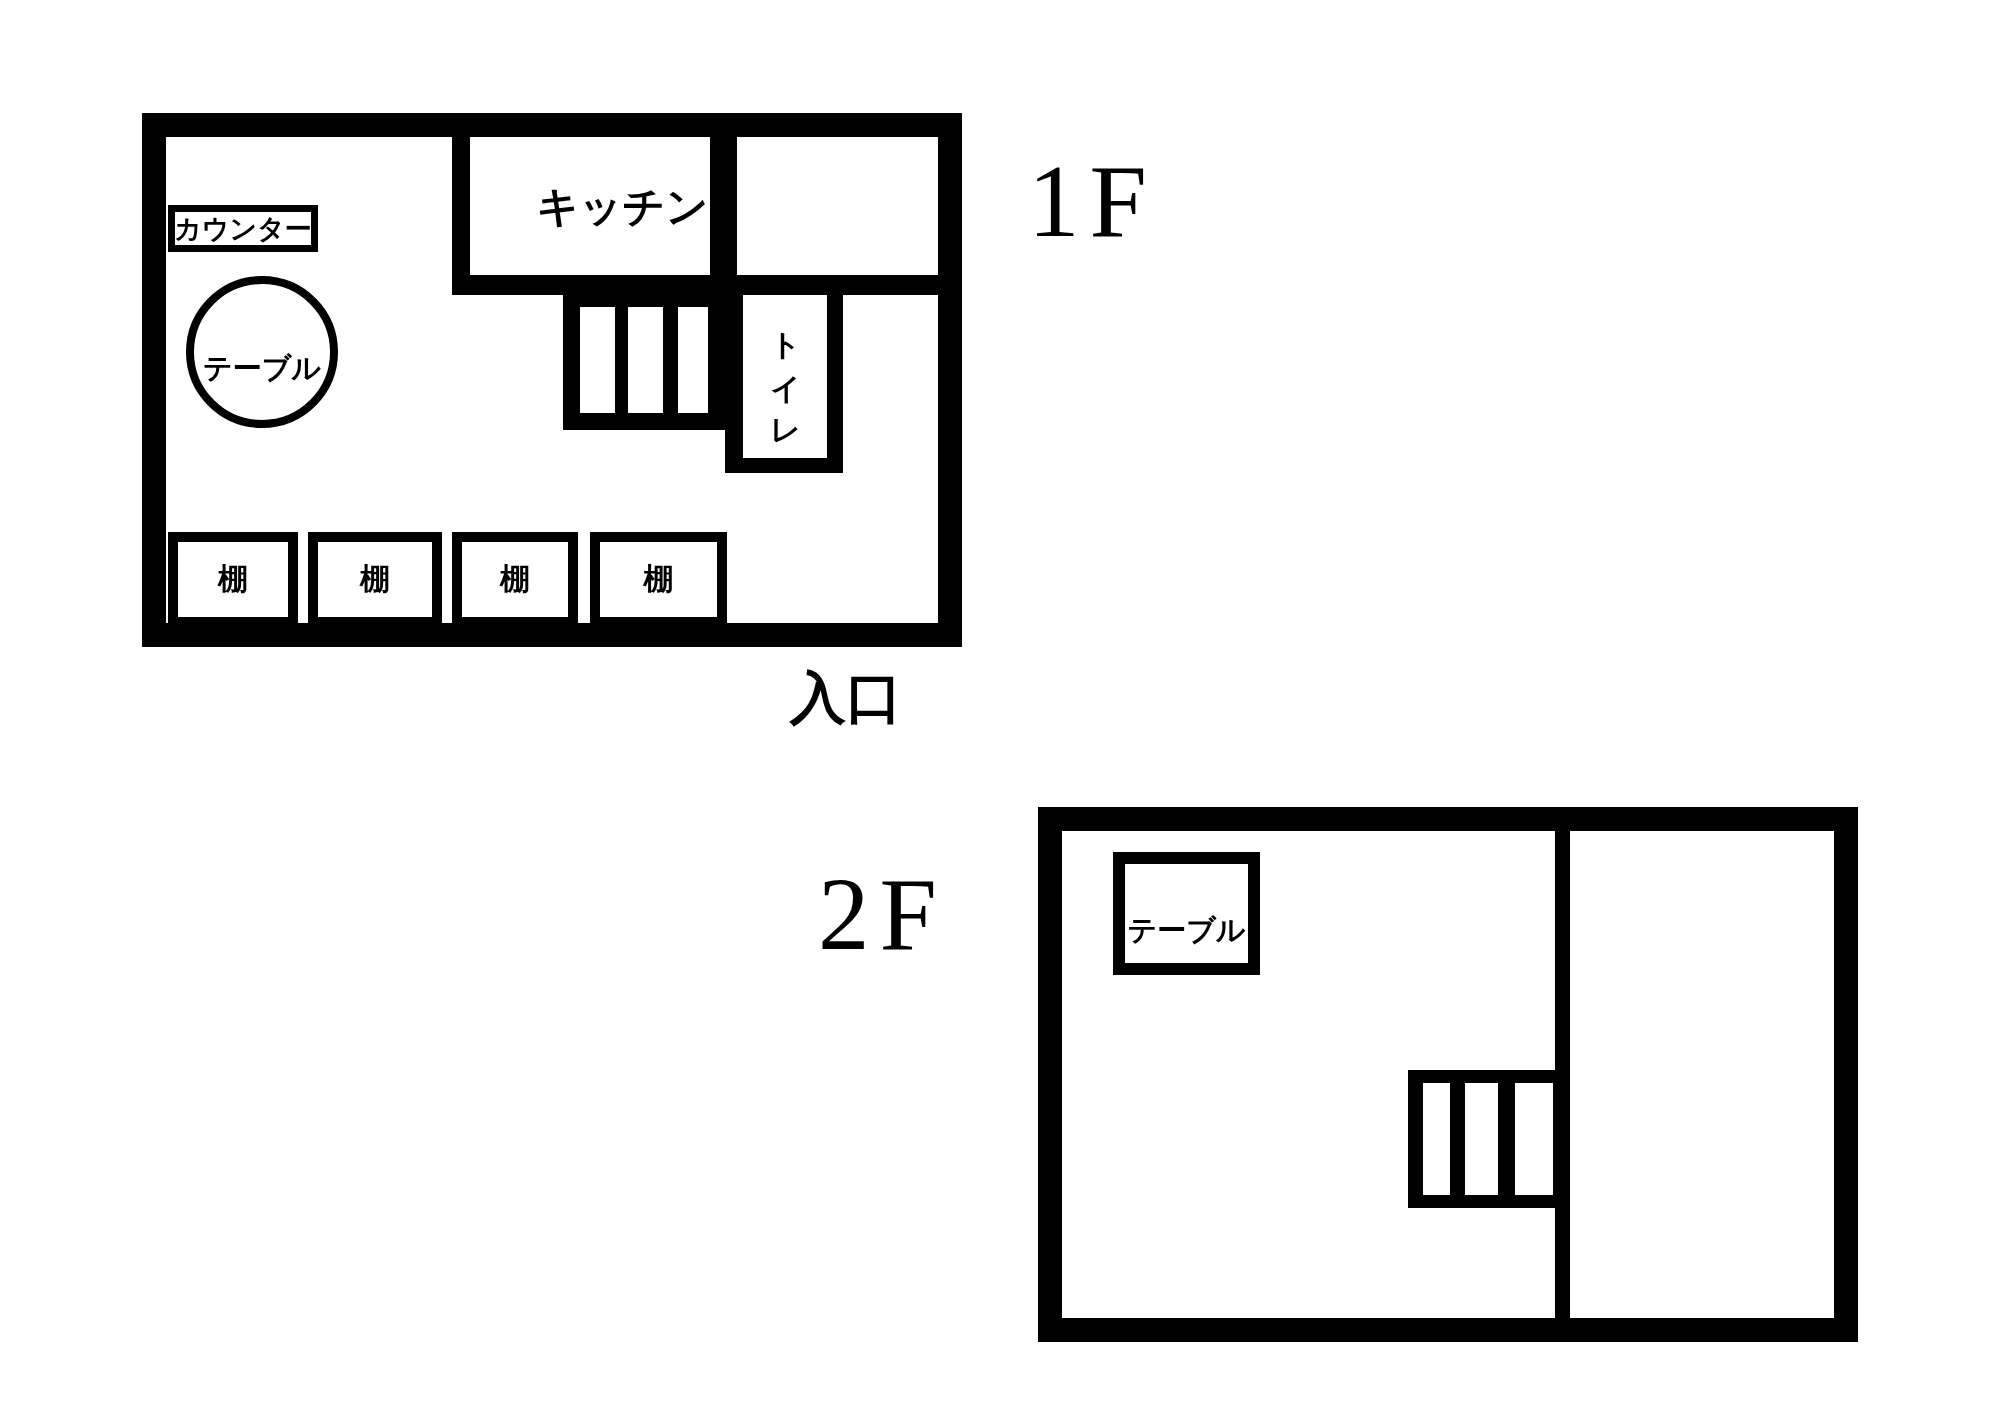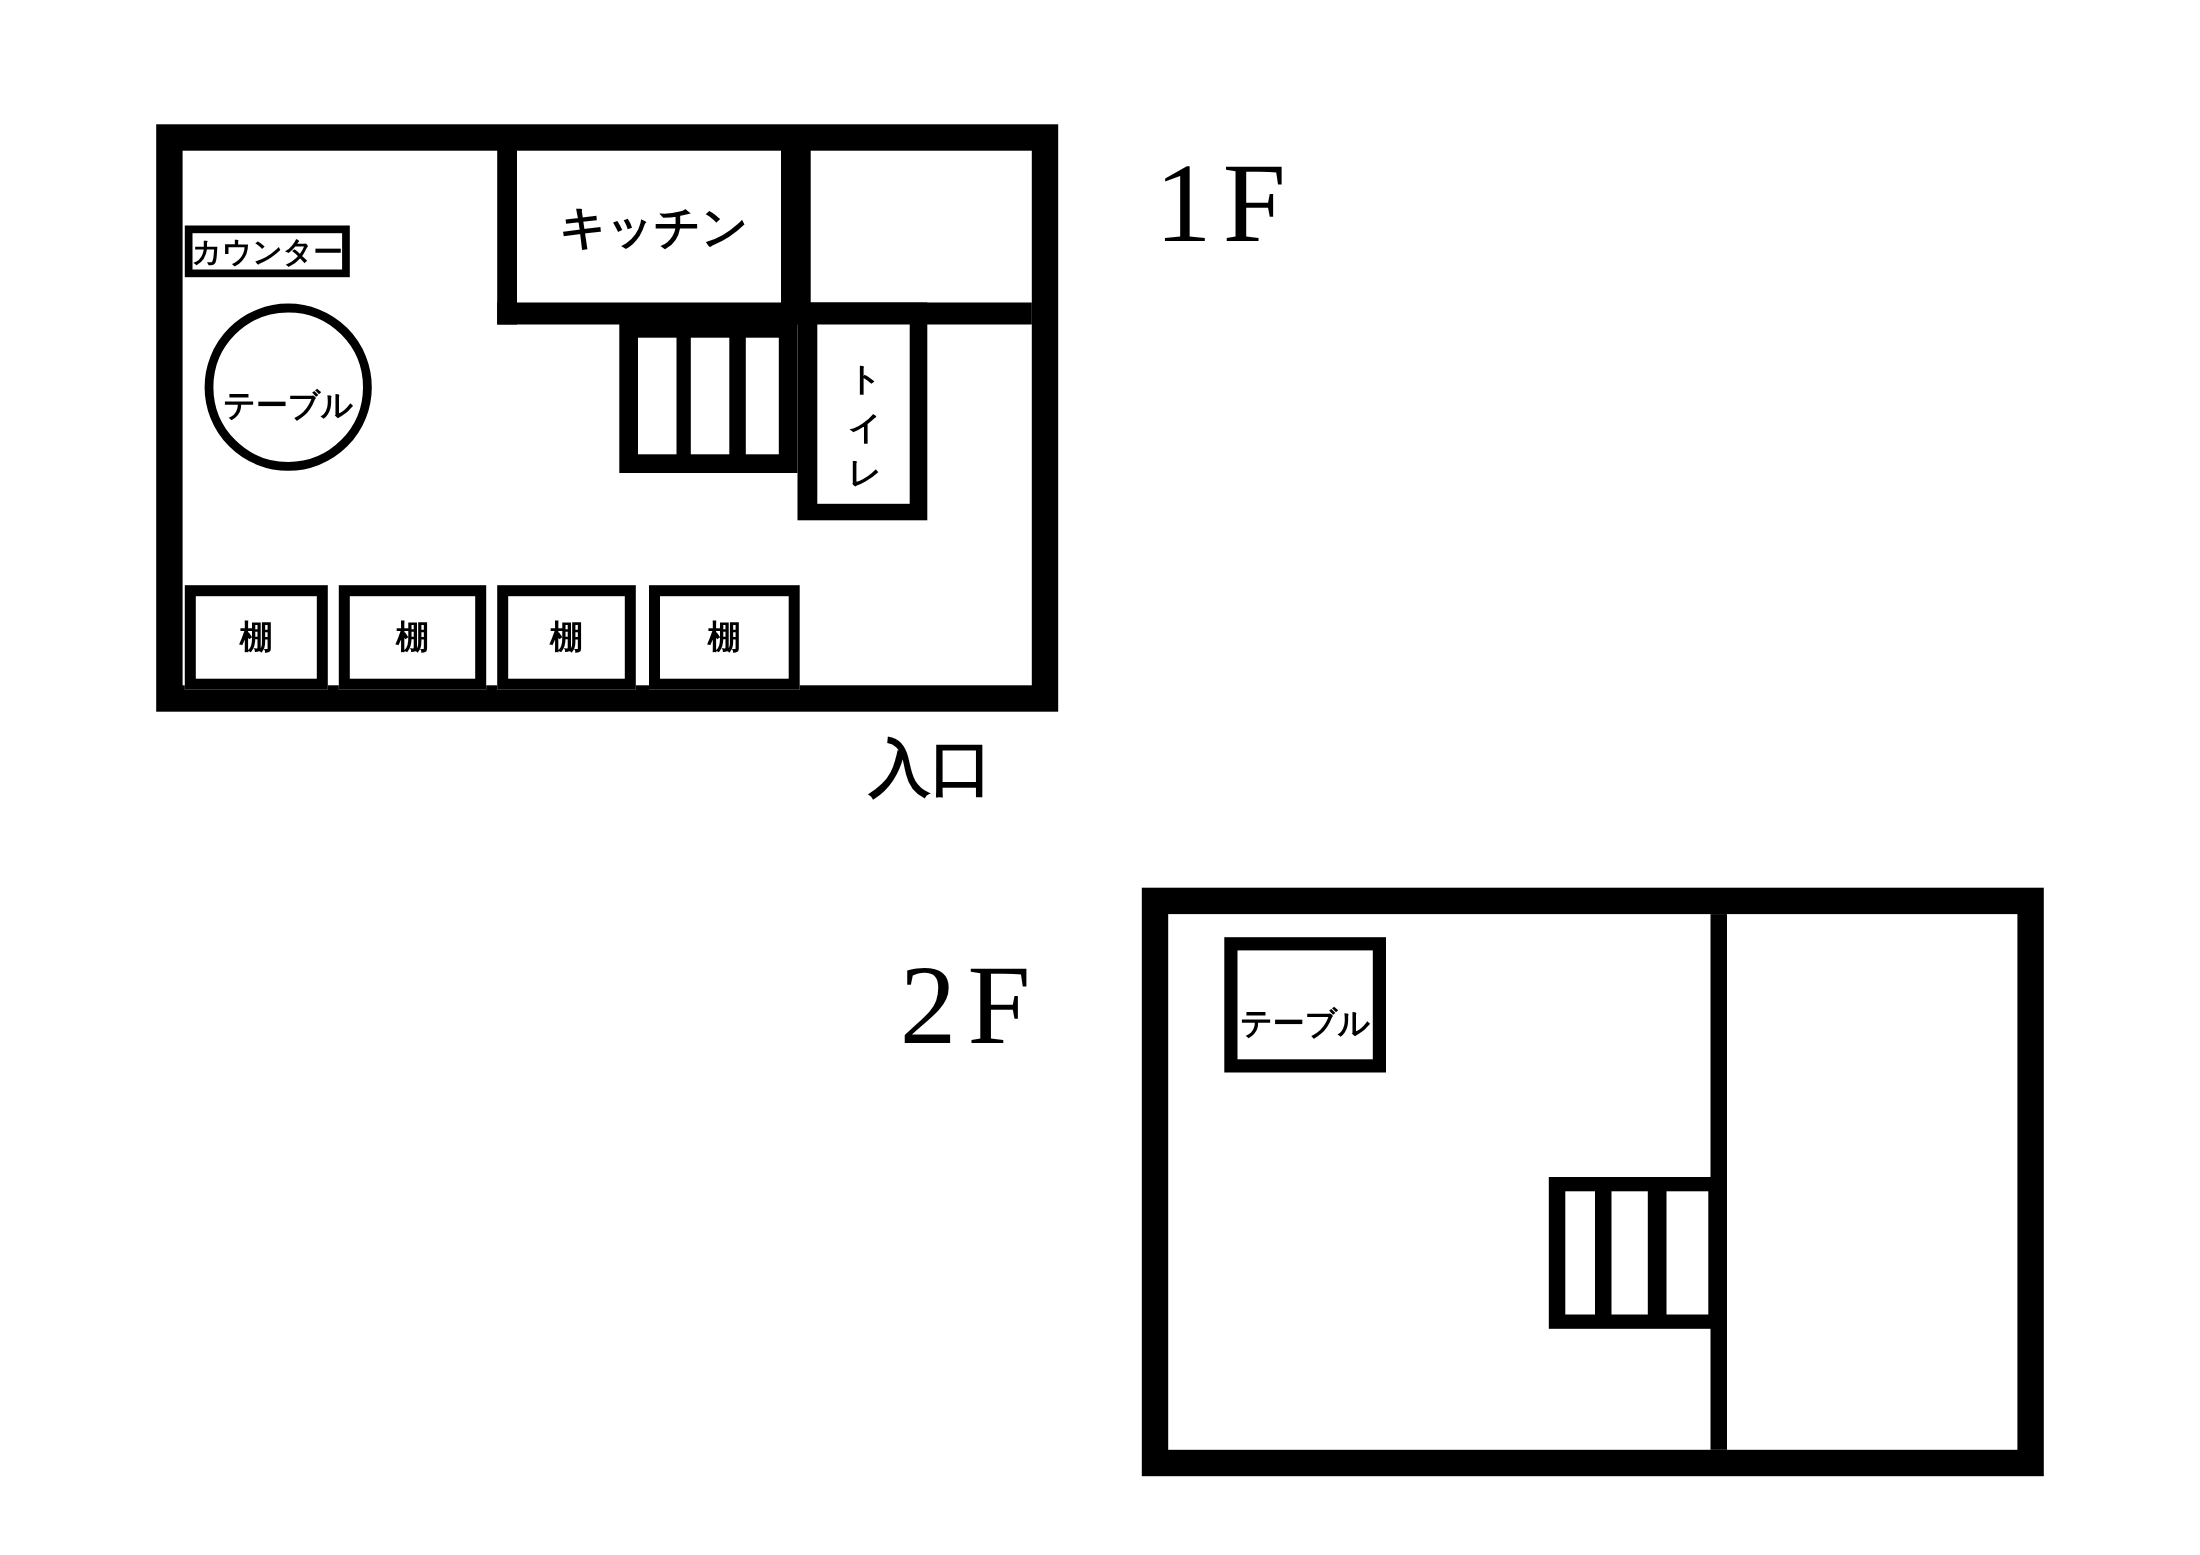--- a/index.html
+++ b/index.html
@@ -62,21 +62,21 @@
 <body>
 
 <div id="canvas">
 
   <div class="abs bldg" style="left:142px; top:113px; width:820px; height:534px;"></div>
 
   <div class="abs wall" style="left:452px; top:133px; width:18px; height:162px;"></div>
   <div class="abs wall" style="left:710px; top:133px; width:27px; height:162px;"></div>
   <div class="abs wall" style="left:452px; top:275px; width:486px; height:20px;"></div>
 
-  <div class="abs room-label-layer" style="left:470px; top:137px; width:249px; height:140px;">
+  <div class="abs room-label-layer" style="left:498px; top:137px; width:249px; height:140px;">
     <span class="jp label-kitchen">キッチン</span>
   </div>
 
   <div class="abs box" style="left:168px; top:205px; width:150px; height:47px;">
     <span class="jp label-counter">カウンター</span>
   </div>
 
   <div class="abs circle" style="left:186px; top:276px; width:152px; height:152px;">
     <span class="jp label-table">テーブル</span>
   </div>
@@ -103,21 +103,21 @@
     <span class="jp label-shelf">棚</span>
   </div>
   <div class="abs shelf" style="left:590px; top:532px; width:137px; height:95px;">
     <span class="jp label-shelf">棚</span>
   </div>
 
   <div class="abs" style="left:790px; top:661px; width:112px; text-align:center;">
     <span class="jp label-entrance">入口</span>
   </div>
 
-  <div class="abs floor-title" style="left:1028px; top:134px;margin-left:22px;">1F</div>
+  <div class="abs floor-title" style="left:1028px; top:150px;">1F</div>
 
   <div class="abs bldg" style="left:1038px; top:807px; width:820px; height:535px;"></div>
 
   <div class="abs wall" style="left:1555px; top:831px; width:15px; height:487px;"></div>
 
   <div class="abs box box-thick" style="left:1113px; top:852px; width:147px; height:123px;">
     <span class="jp label-table">テーブル</span>
   </div>
 
   <div class="abs stairs" style="left:1408px; top:1070px; width:162px; height:138px;">

